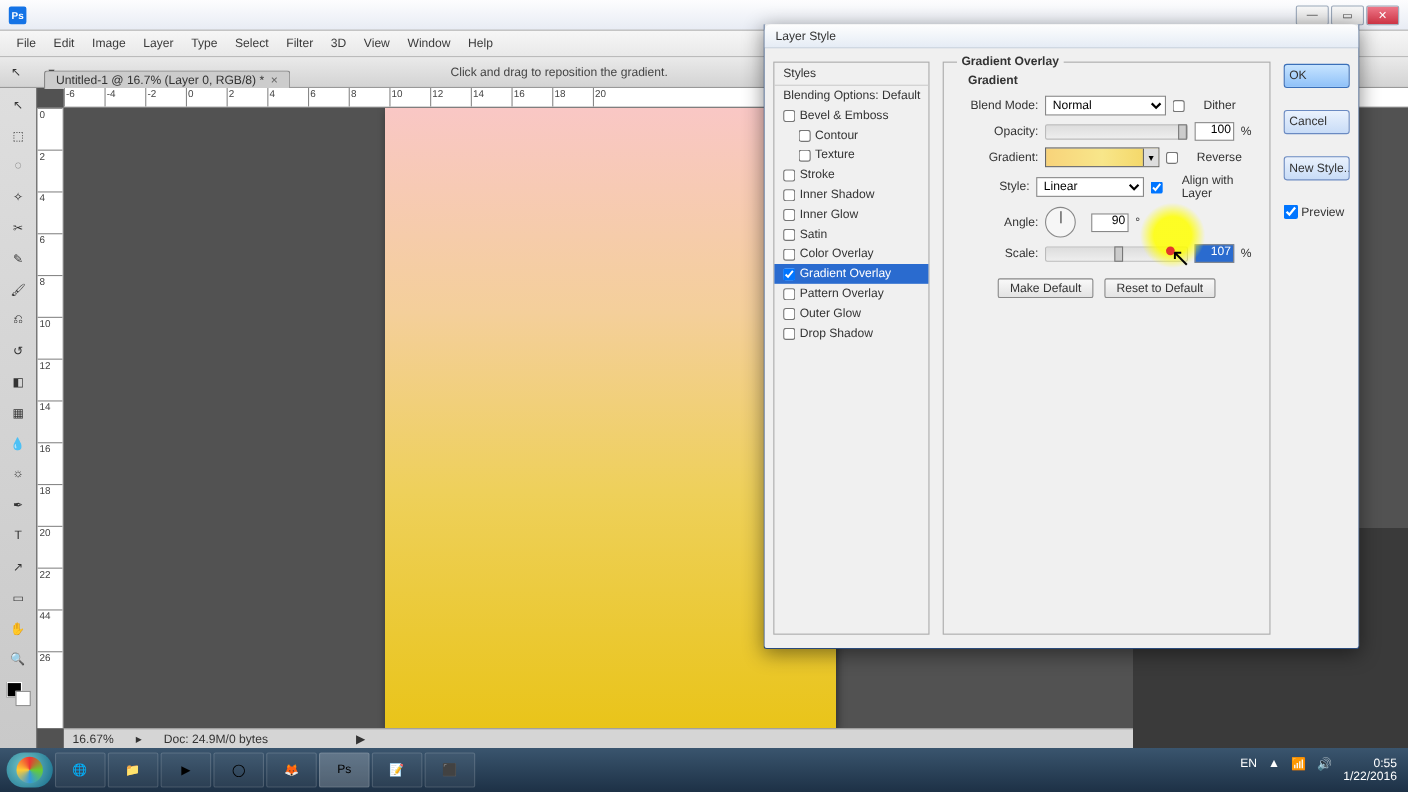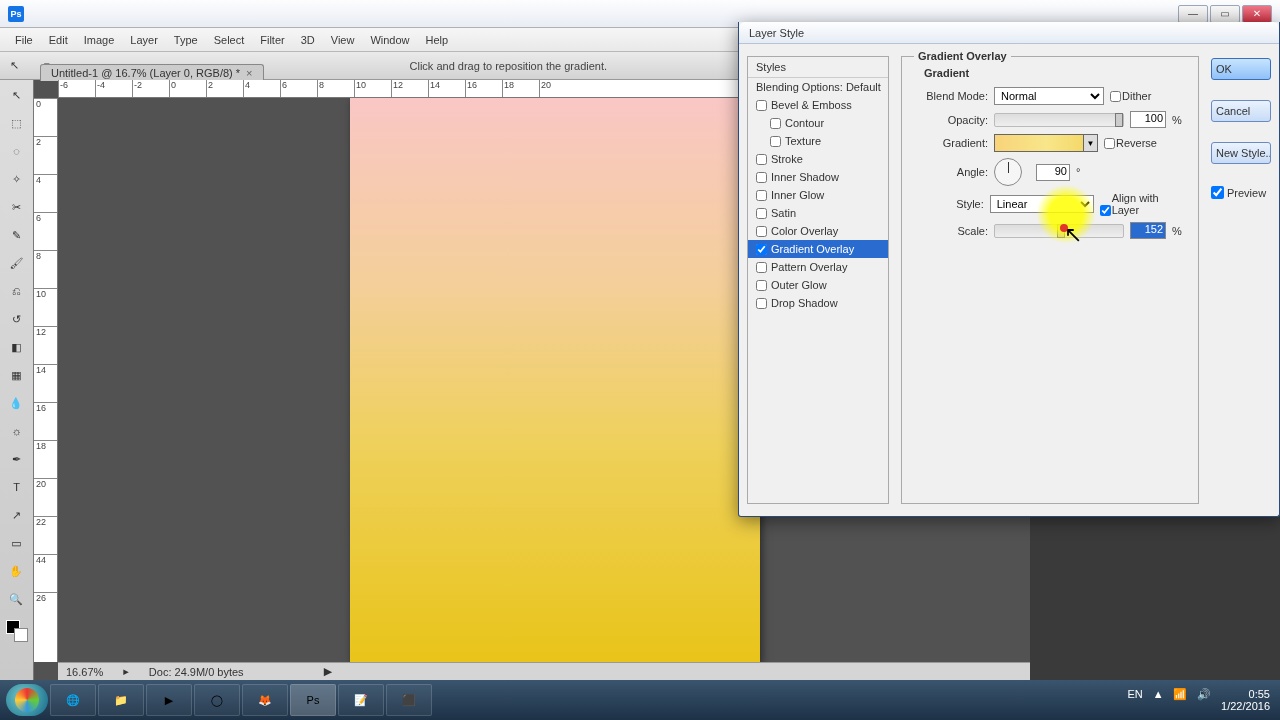--- a/index.html
+++ b/index.html
@@ -29,41 +29,41 @@
 .ruler-v .tick{min-height:38px;border-top:1px solid #888;font-size:9px;color:#444;padding-left:2px}
 .canvas-wrap{position:absolute;top:18px;left:24px;right:0;bottom:18px;background:#525252;overflow:hidden}
 .canvas{position:absolute;top:0;left:292px;width:410px;height:565px;background:linear-gradient(to bottom,#f9c7c5 0%,#f4cf9a 33%,#eed05a 62%,#e9c419 100%);box-shadow:2px 2px 8px rgba(0,0,0,.5)}
 .status{position:absolute;bottom:0;left:24px;right:0;height:18px;background:#d5d5d5;display:flex;align-items:center;padding:0 8px;gap:20px;color:#333;border-top:1px solid #999}
 .status .tri{margin-left:60px}
 .bottom-tabs{position:absolute;left:34px;bottom:22px;height:18px;background:#bcbcbc;display:flex;align-items:center}
 .bottom-tabs span{padding:2px 10px;color:#333;border-right:1px solid #888}
 .bottom-tabs span.active{background:#d6d6d6}
 .rt-panel{position:absolute;right:0;top:480px;width:250px;bottom:40px;background:#3a3a3a}
 .rt-panel .thumb{width:40px;height:14px;background:#666;margin:6px auto;border:1px solid #222}
-.dialog{position:absolute;top:22px;left:738px;width:542px;height:495px;background:#f0f0f0;border:1px solid #2a4a7a;border-top:none;border-radius:0 0 3px 3px;box-shadow:0 4px 18px rgba(0,0,0,.45)}
+.dialog{position:absolute;top:22px;left:694px;width:542px;height:568px;background:#f0f0f0;border:1px solid #2a4a7a;border-top:none;border-radius:0 0 3px 3px;box-shadow:0 4px 18px rgba(0,0,0,.45)}
 .dialog-title{position:absolute;top:0;left:0;right:0;height:22px;background:linear-gradient(#fefefe,#e5ecf5);display:flex;align-items:center;padding:0 10px;color:#333;border-radius:6px 6px 0 0;border-bottom:1px solid #b5c4d6}
 .dialog-body{position:absolute;top:22px;left:0;right:0;bottom:0;padding:12px 8px;display:flex;gap:12px}
 .styles-panel{width:142px;border:1px solid #aaa;display:flex;flex-direction:column}
 .styles-panel .hdr{padding:4px 8px;border-bottom:1px solid #ccc;color:#333}
 .styles-panel .opt{padding:3px 6px 3px 8px;color:#333;display:flex;align-items:center;gap:4px}
 .styles-panel .opt.indent{padding-left:22px}
 .styles-panel .opt input{width:11px;height:11px}
 .styles-panel .opt.selected{background:#2a6bcf;color:#fff}
 .settings-panel{flex:1;border:1px solid #aaa;padding:10px 14px;position:relative}
 .settings-panel .group-title{color:#333;font-weight:bold;position:absolute;top:-7px;left:12px;background:#f0f0f0;padding:0 4px}
 .settings-panel .sub{color:#333;font-weight:bold;margin-bottom:8px;margin-left:8px}
 .row{display:flex;align-items:center;gap:6px;margin-bottom:6px}
 .row label{width:72px;text-align:right;color:#333}
 .row select,.row .dd{height:18px;border:1px solid #888;background:#fff;padding:0 2px;font-size:11px}
 .row .slider{flex:1;height:14px;position:relative;background:linear-gradient(#ddd,#eee);border:1px solid #bbb;border-radius:2px}
 .row .slider .knob{position:absolute;top:-1px;width:8px;height:14px;background:#ccc;border:1px solid #777}
 .row .num{width:36px;height:17px;border:1px solid #888;background:#fff;text-align:right;padding:0 2px}
 .row .num.sel{background:#2a6bcf;color:#fff}
 .row .unit{color:#333;width:12px}
-.row .chk{display:flex;align-items:flex-end;gap:1px;color:#333}
+.row .chk{display:flex;align-items:center;gap:17px;color:#333}
 .row .chk input{width:11px;height:11px}
 .grad-prev{width:104px;height:18px;background:linear-gradient(to right,#f8d37a,#f8e68a,#f3d35e);border:1px solid #666;display:flex;align-items:center;justify-content:flex-end}
 .grad-prev .ar{width:14px;height:16px;background:#ddd;border-left:1px solid #666;display:flex;align-items:center;justify-content:center;font-size:8px}
 .angle-dial{width:28px;height:28px;border:1px solid #888;border-radius:50%;background:#f6f6f6;position:relative;margin-right:8px}
 .angle-dial::after{content:"";position:absolute;left:50%;top:3px;width:1px;height:11px;background:#333}
 .btns{display:flex;gap:10px;margin-top:14px;justify-content:center}
 .btns button{padding:2px 10px;border:1px solid #888;background:linear-gradient(#f9f9f9,#e3e3e3);border-radius:2px;color:#333}
 .right-btns{width:60px;display:flex;flex-direction:column;gap:20px;padding-top:2px}
 .right-btns button{height:22px;border:1px solid #6a8ac2;background:linear-gradient(#eaf2fd,#c8dcf7);border-radius:3px;color:#333;white-space:nowrap;overflow:hidden;padding:0 4px;text-align:left}
 .right-btns button.primary{background:linear-gradient(#c7e4ff,#8fc1f8);border-color:#3a6fb8}
@@ -279,44 +279,48 @@
         <div class="grad-prev">
             <div class="ar">▼</div>
           </div>
         <span class="chk">
             <input type="checkbox" style="">
             <span>Reverse</span>
           </span>
       </div>
 
       <div class="row">
-        <label>Angle:</label>
-        <div class="angle-dial"></div>
-        <div class="num" style="width:34px">90</div>
-        <span class="unit">°</span>
-      </div>
-
-      <div class="row">
         <label>Style:</label>
         <select class="dd" style="width:110px"><option>Linear</option></select>
         <span class="chk">
             <input type="checkbox" checked="" style="">
             <span>Align with Layer</span>
           </span>
       </div>
 
       <div class="row">
+        <label>Angle:</label>
+        <div class="angle-dial"></div>
+        <div class="num" style="width:34px">90</div>
+        <span class="unit">°</span>
+      </div>
+
+      <div class="row">
         <label>Scale:</label>
         <div class="slider" style="width:104px">
             <div class="knob" style="left:62px"></div>
           </div>
-        <div class="num sel">152</div>
+        <div class="num sel">107</div>
         <span class="unit">%</span>
       </div>
 
+      <div class="btns">
+        <button>Make Default</button>
+        <button>Reset to Default</button>
+      </div>
     </div>
 
     <div class="right-btns">
       <button class="primary">OK</button>
       <button>Cancel</button>
       <button>New Style...</button>
       <div class="chk">
           <input type="checkbox" checked="" style="">
           <span>Preview</span>
         </div>

